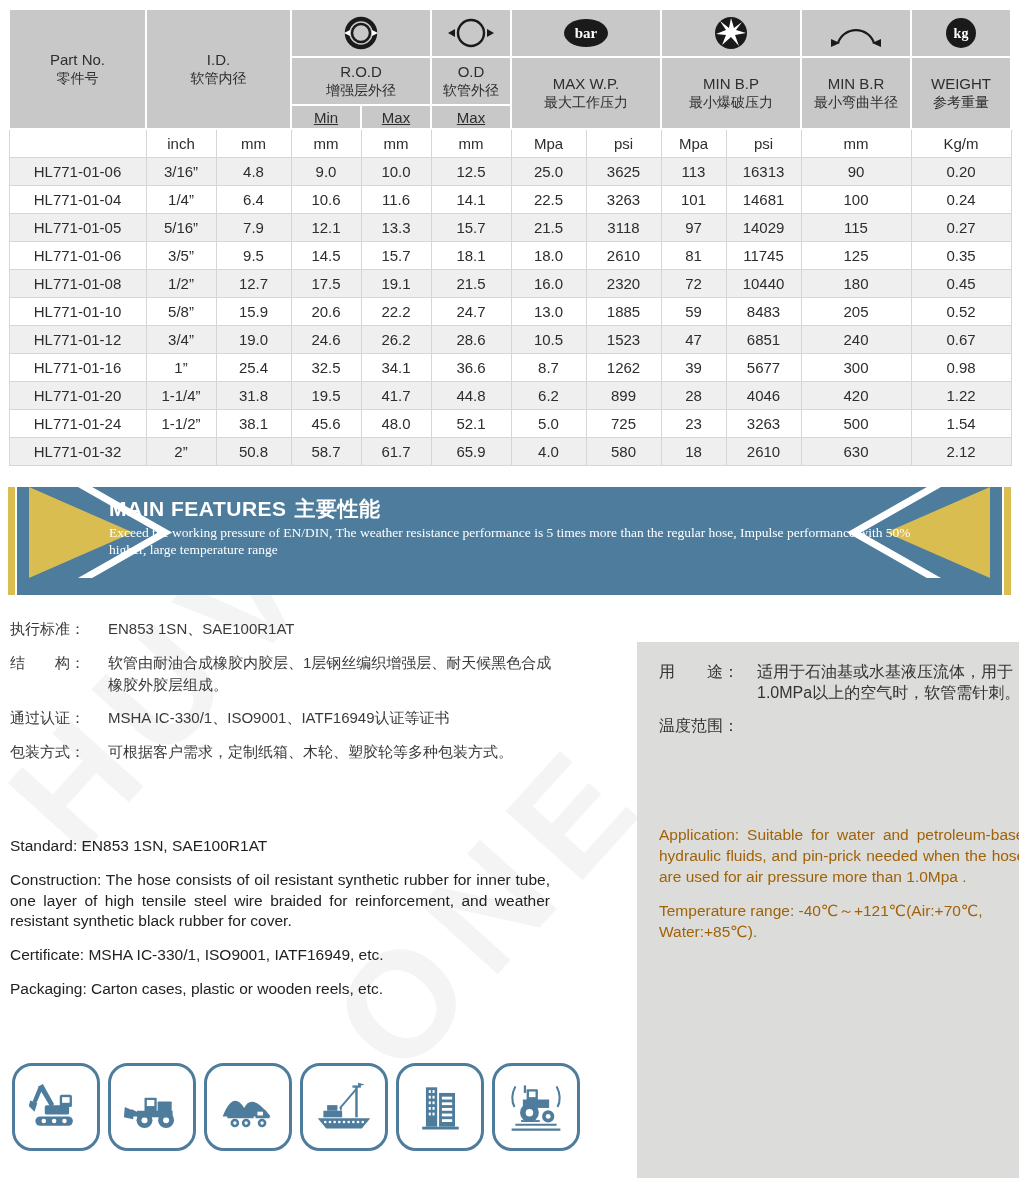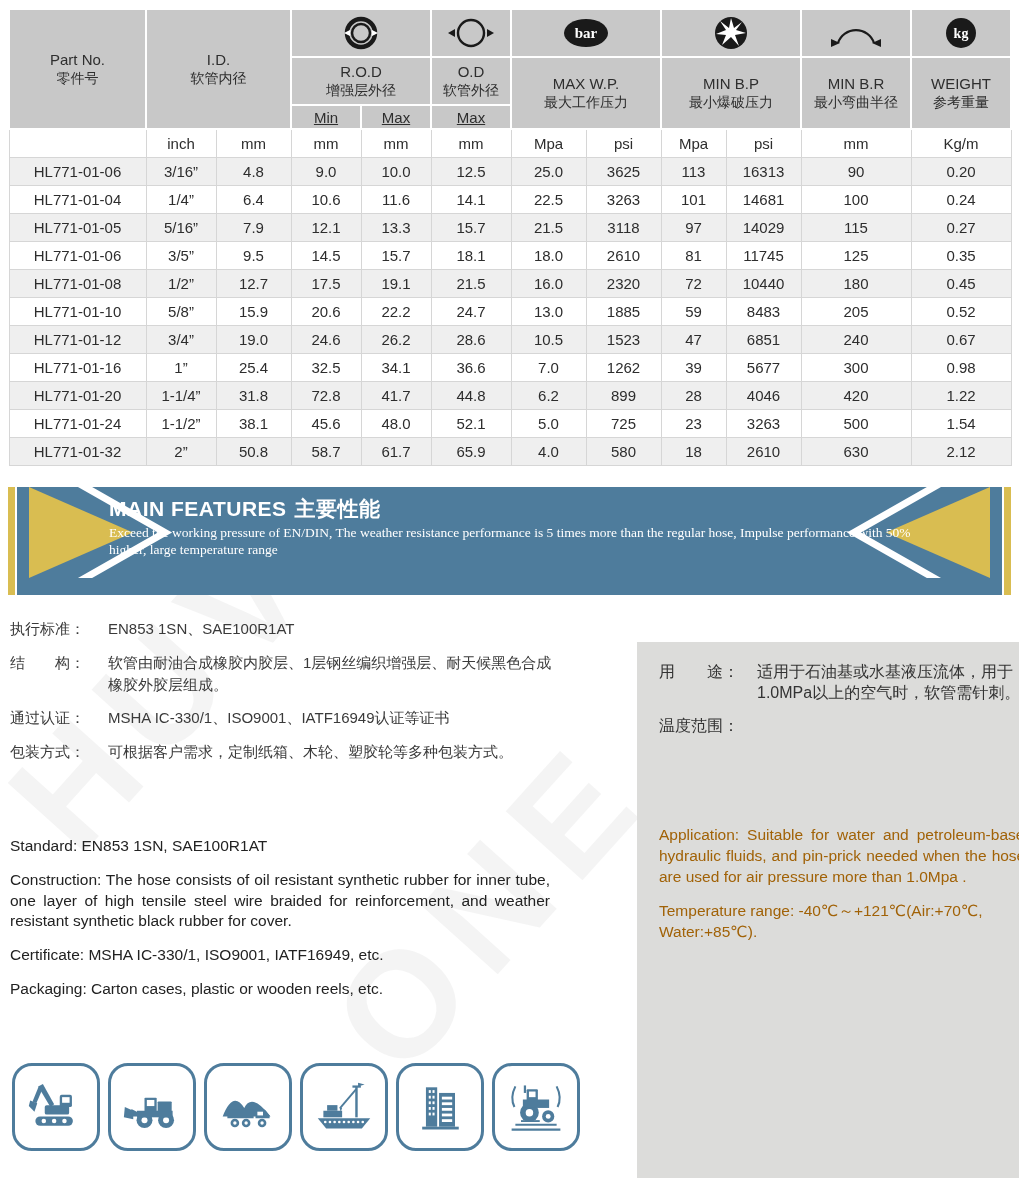--- a/index.html
+++ b/index.html
@@ -279,32 +279,32 @@
           <td>240</td>
           <td>0.67</td>
         </tr>
         <tr>
           <td>HL771-01-16</td>
           <td>1”</td>
           <td>25.4</td>
           <td>32.5</td>
           <td>34.1</td>
           <td>36.6</td>
-          <td>7.0</td>
+          <td>8.7</td>
           <td>1262</td>
           <td>39</td>
           <td>5677</td>
           <td>300</td>
           <td>0.98</td>
         </tr>
         <tr>
           <td>HL771-01-20</td>
           <td>1-1/4”</td>
           <td>31.8</td>
-          <td>72.8</td>
+          <td>19.5</td>
           <td>41.7</td>
           <td>44.8</td>
           <td>6.2</td>
           <td>899</td>
           <td>28</td>
           <td>4046</td>
           <td>420</td>
           <td>1.22</td>
         </tr>
         <tr>

